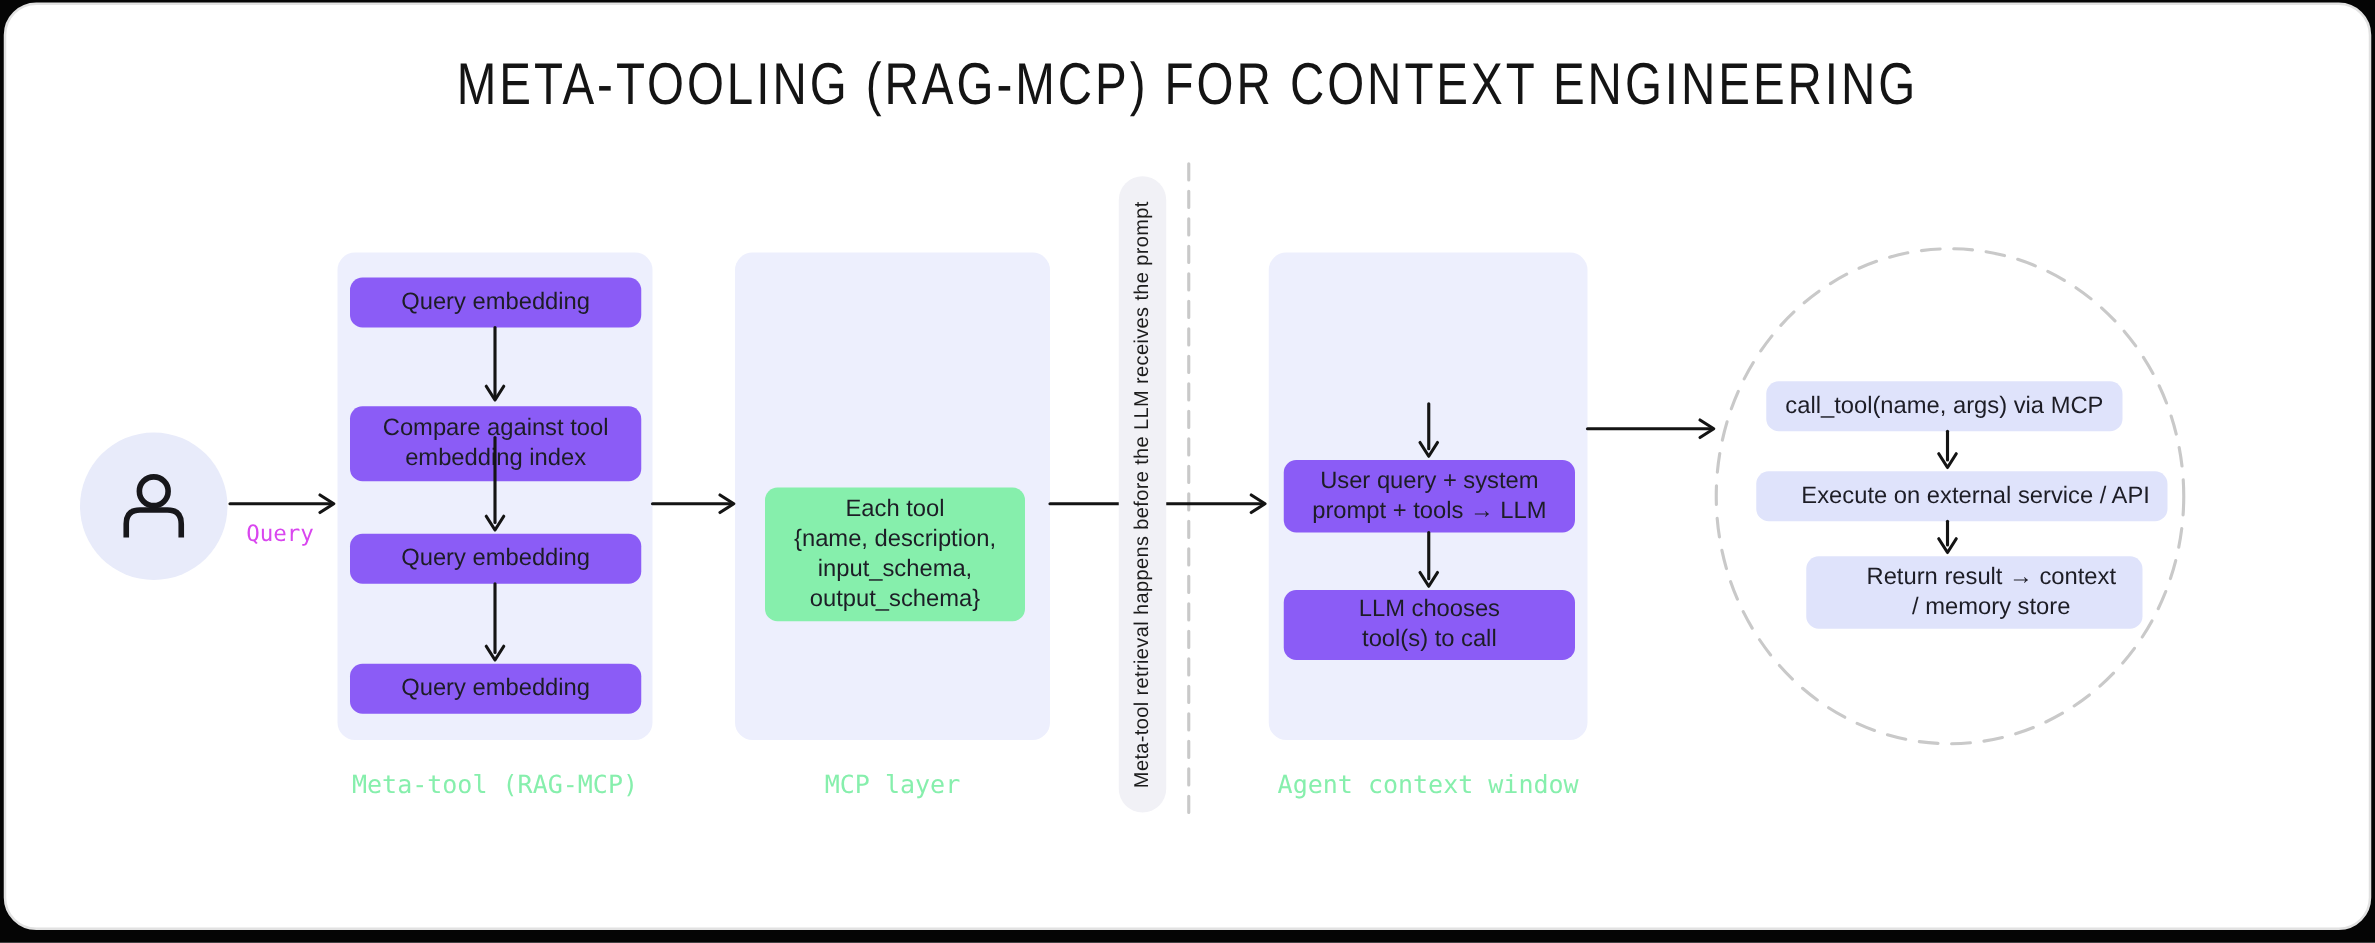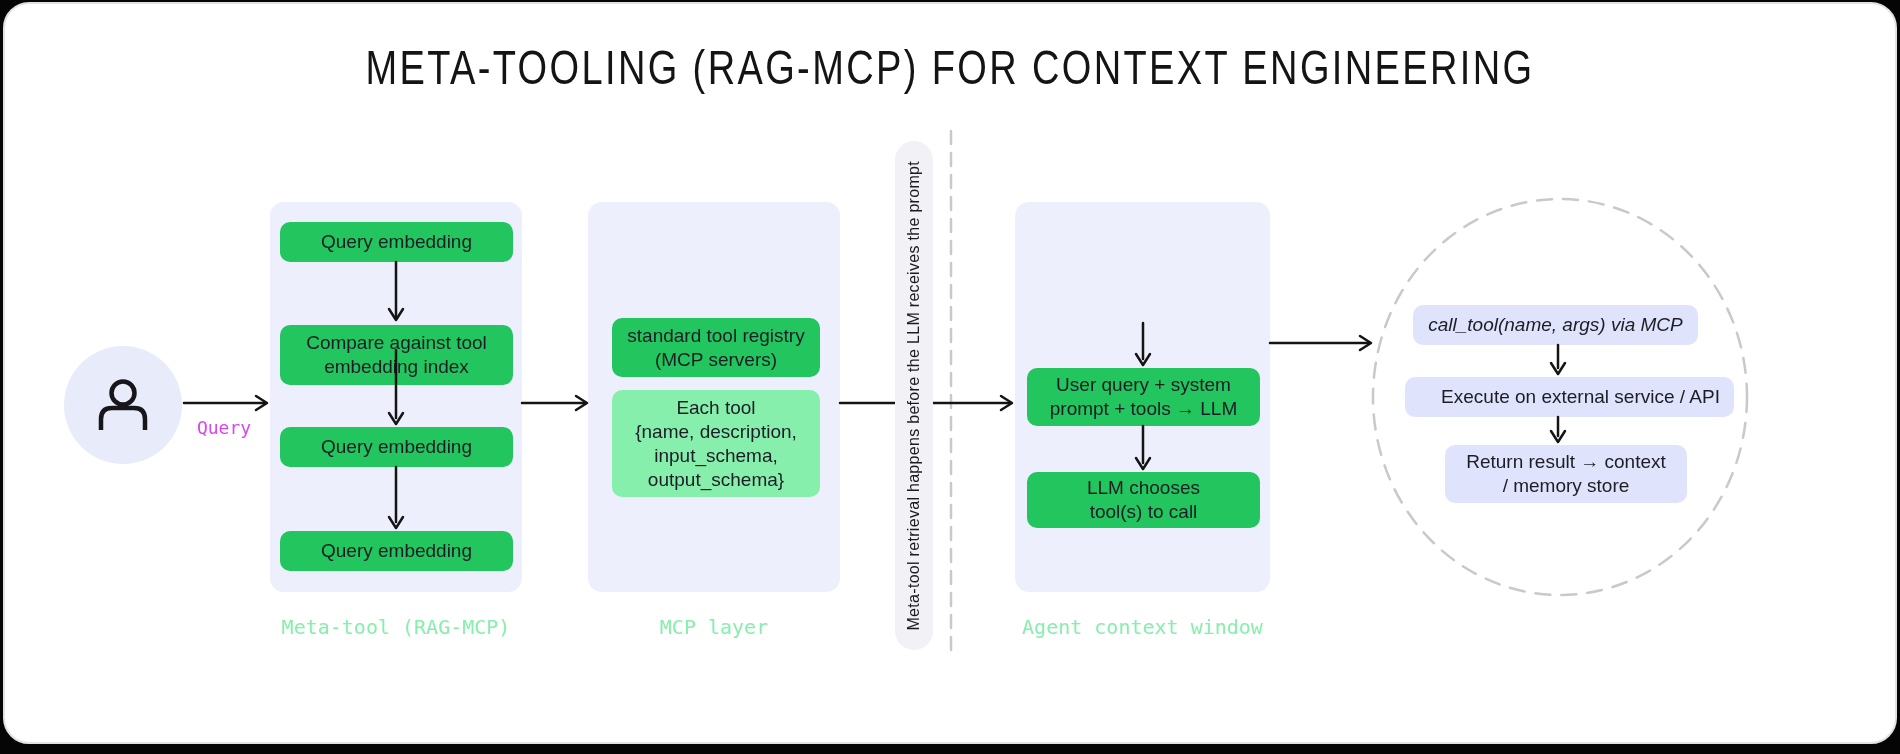--- a/index.html
+++ b/index.html
@@ -61,21 +61,21 @@
     height: 390px;
     background: #edeffd;
     border-radius: 14px;
     z-index: 2;
   }
   .panel-meta  { left: 270px;  width: 252px; }
   .panel-mcp   { left: 588px;  width: 252px; }
   .panel-agent { left: 1015px; width: 255px; }
   .node {
     position: absolute;
-    background: #22c55e;
+    background: #8b5cf6;
     border-radius: 10px;
     display: flex; align-items: center; justify-content: center;
     text-align: center;
     font-size: 19px;
     line-height: 24px;
     color: #1d1d26;
     white-space: pre-line;
     z-index: 3;
   }
   
@@ -96,23 +96,23 @@
     background: #dfe3fb;
     border-radius: 10px;
     display: flex; align-items: center; justify-content: center;
     text-align: center;
     font-size: 19px;
     line-height: 24px;
     color: #1d1d26;
     white-space: pre-line;
     z-index: 3;
   }
-  .exec.e1 { left: 1413px; top: 305px; width: 285px; height: 40px; font-style: italic; }
+  .exec.e1 { left: 1413px; top: 305px; width: 285px; height: 40px; }
   .exec.e2 { left: 1405px; top: 377px; width: 307px; height: 40px; padding-left: 22px; }
-  .exec.e3 { left: 1445px; top: 445px; width: 242px; height: 58px; }
+  .exec.e3 { left: 1445px; top: 445px; width: 242px; height: 58px; padding-left: 27px; }
   .panel-label {
     position: absolute;
     top: 615px;
     text-align: center;
     font-family: "DejaVu Sans Mono", "Liberation Mono", monospace;
     font-size: 20px;
     color: #86efac;
     z-index: 2;
     white-space: nowrap;
   }
@@ -213,22 +213,20 @@
 
 <section class="panel panel-meta">
   <div class="node b1">Query embedding</div>
   <div class="node b2">Compare against tool
 embedding index</div>
   <div class="node b3">Query embedding</div>
   <div class="node b4">Query embedding</div>
 </section>
 
 <section class="panel panel-mcp">
-  <div class="node b1">standard tool registry
-(MCP servers)</div>
   <div class="node b2">Each tool
 {name, description,
 input_schema,
 output_schema}</div>
 </section>
 
 <section class="panel panel-agent">
   <div class="node b2">User query + system
 prompt + tools → LLM</div>
   <div class="node b3">LLM chooses

